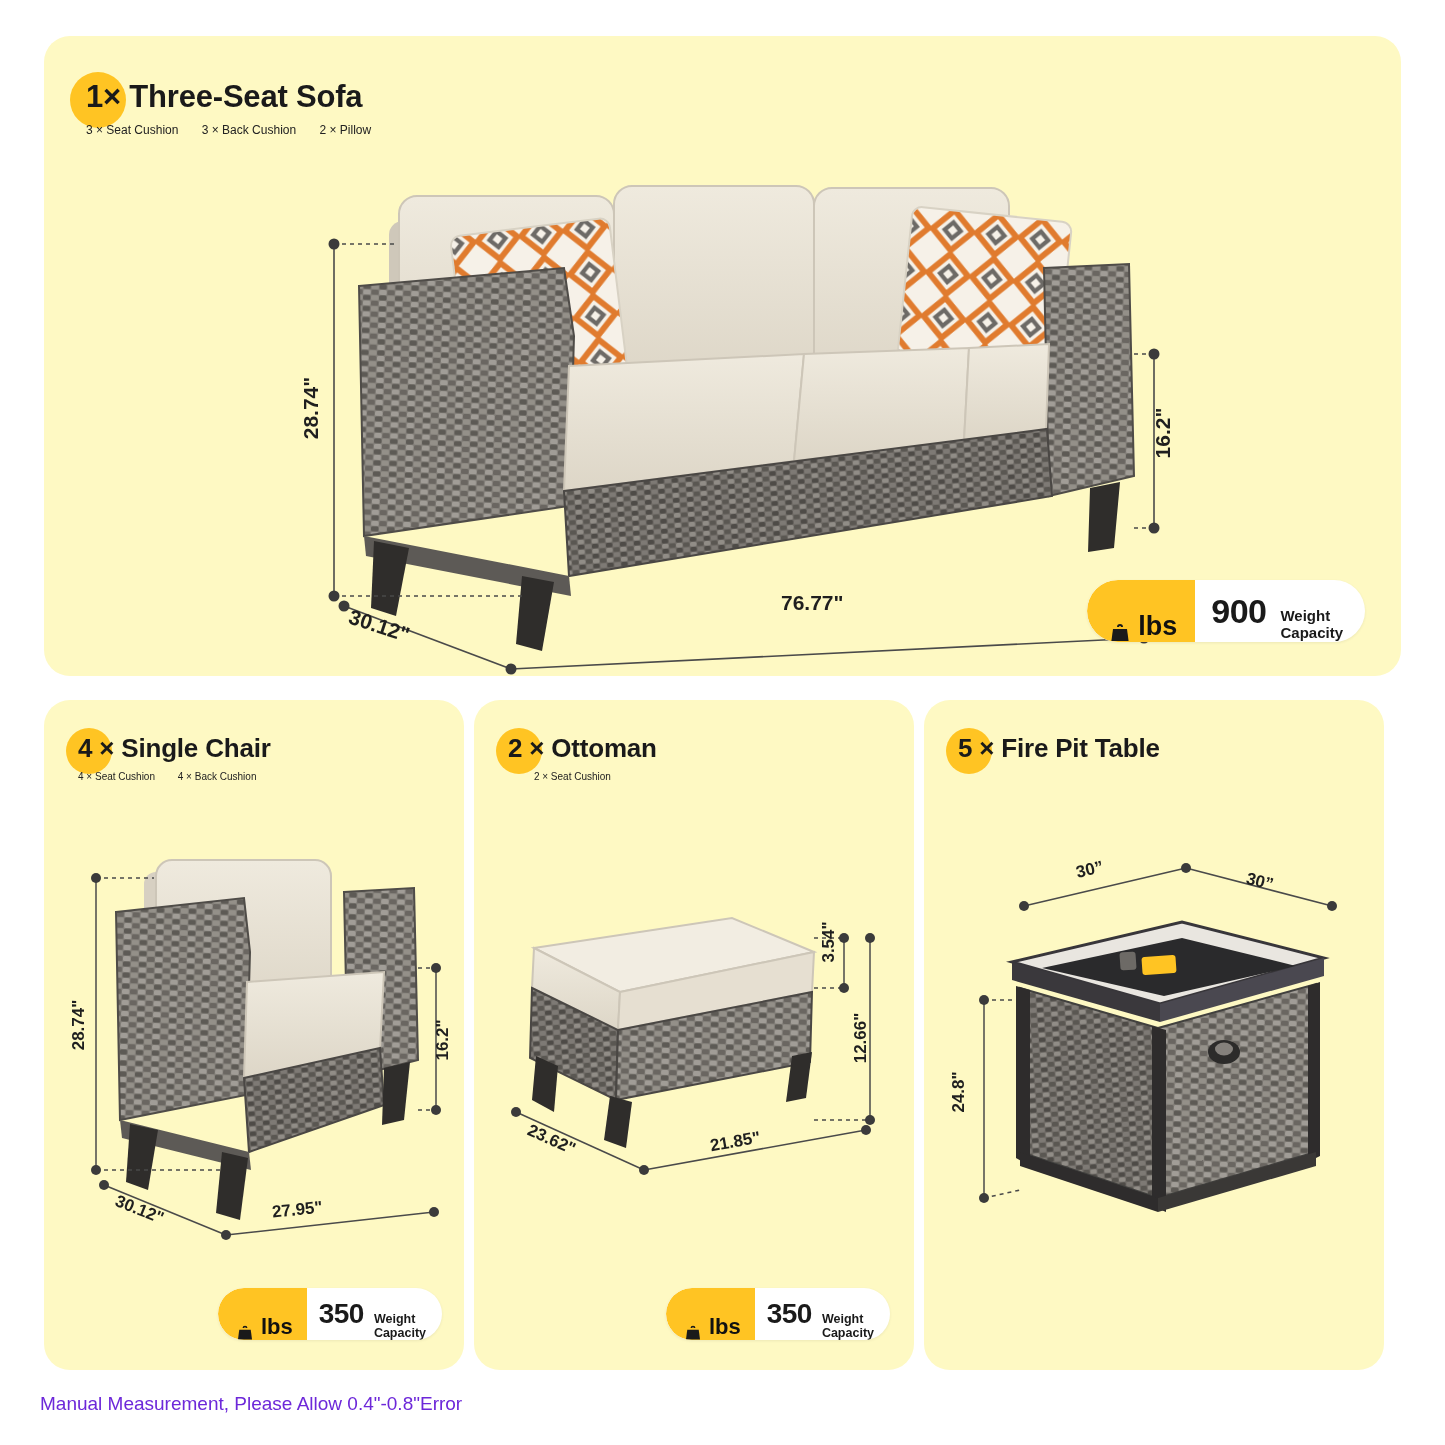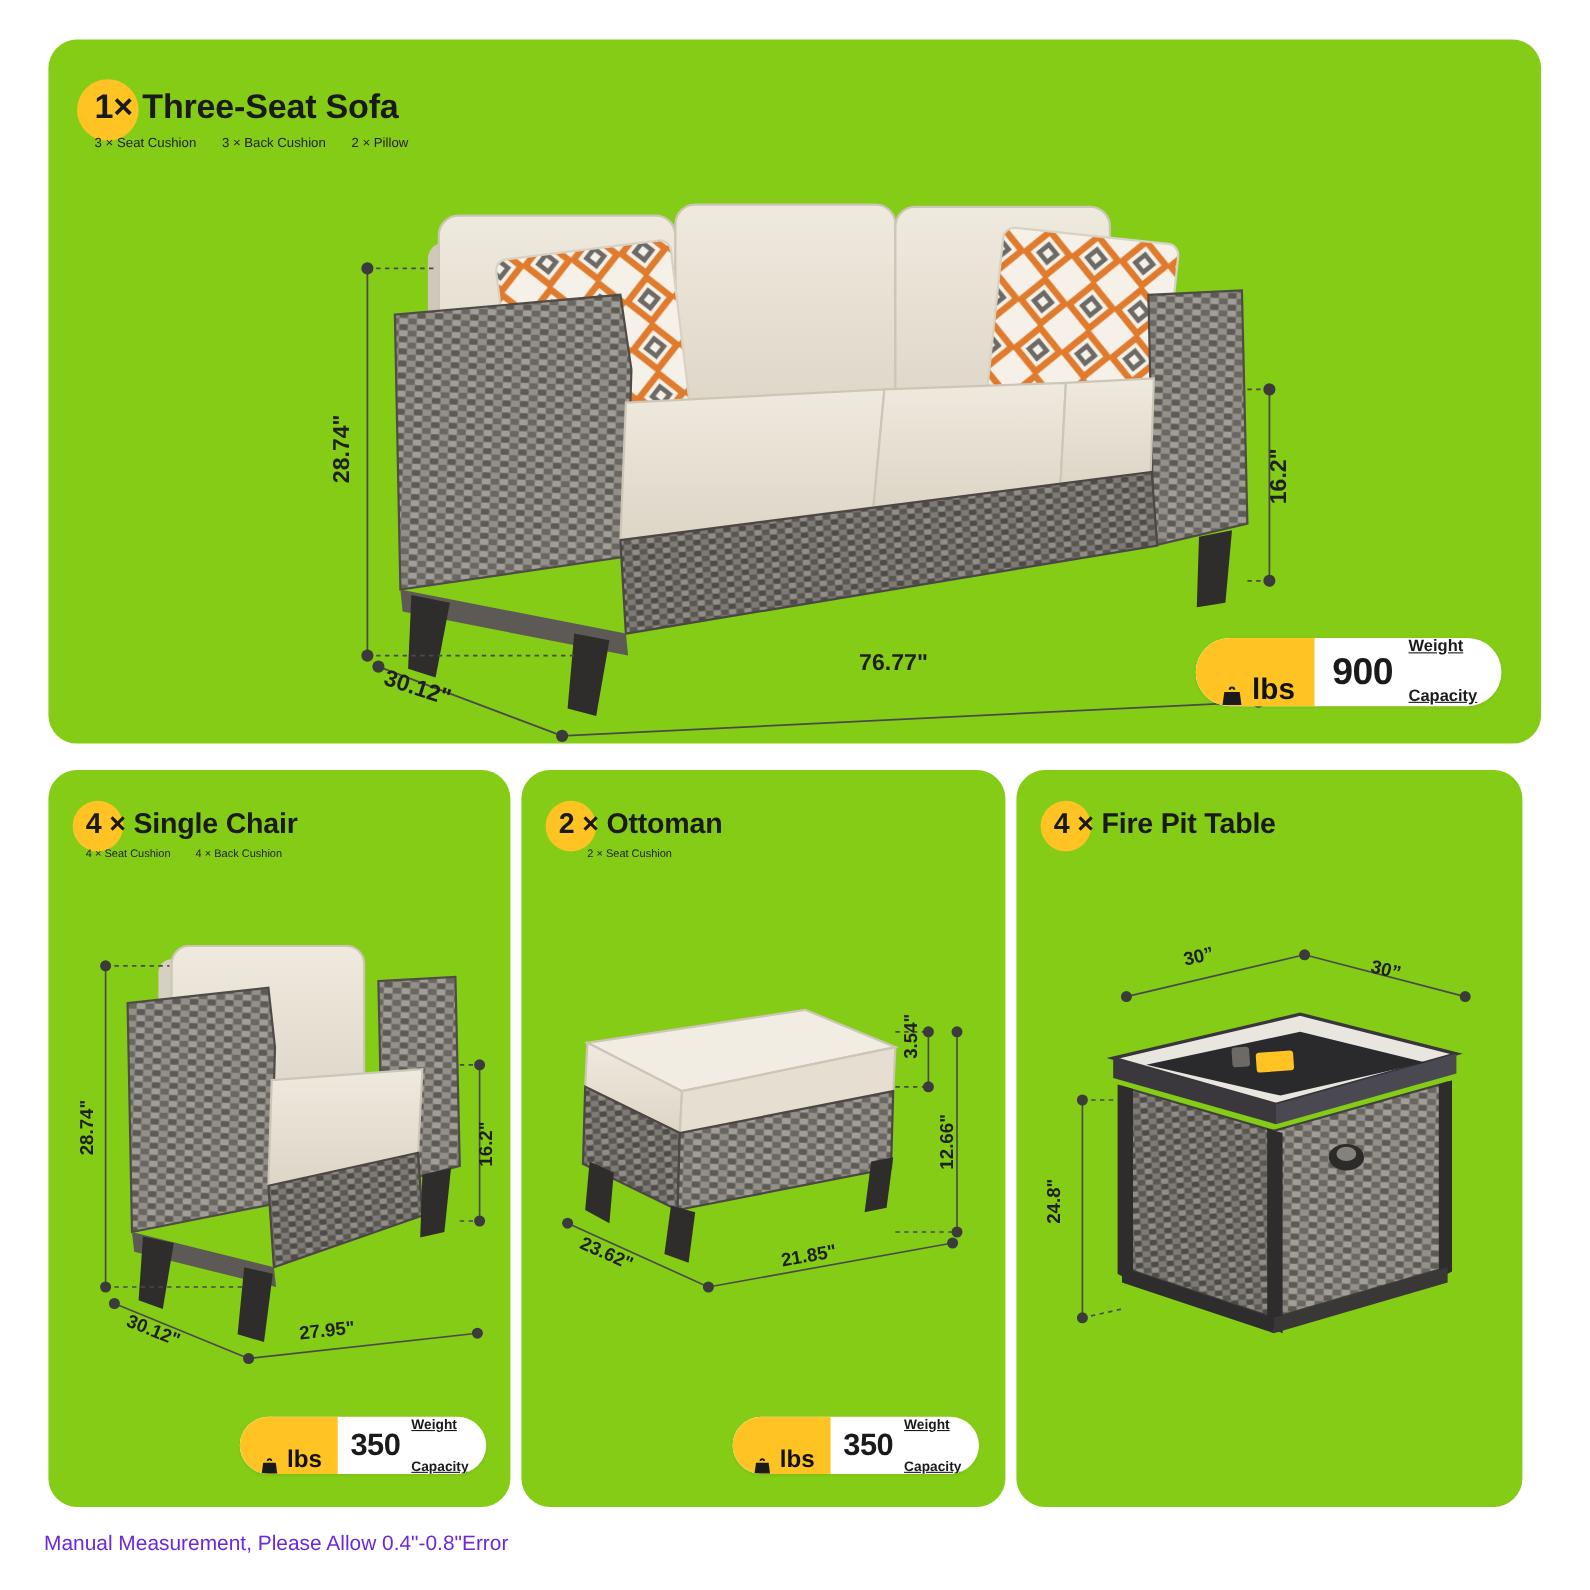--- a/index.html
+++ b/index.html
@@ -16,21 +16,21 @@
 
   .page {
     position: absolute;
     left: 0; top: 0;
     width: 1445px; height: 1445px;
     padding: 36px 44px;
   }
 
   
   .card {
-    background: #84cc16;
+    background: #fef9c3;
     border-radius: 26px;
     position: relative;
     overflow: hidden;
   }
   .card-sofa {
     width: 1357px;
     height: 640px;
     margin: 0 auto;
   }
   .row-bottom {
@@ -110,24 +110,23 @@
     display: flex;
     align-items: center;
     padding: 0 14px 0 16px;
     letter-spacing: -0.5px;
   }
   .weight .cap {
     font-size: 15px;
     line-height: 1.12;
     display: flex;
     flex-direction: column;
-    justify-content: space-between;
+    justify-content: flex-end;
     padding-right: 22px;
     font-weight: 600;
-    text-decoration: underline;
   }
   .weight-sm { height: 52px; border-radius: 26px; }
   .weight-sm .lbs { font-size: 22px; padding: 0 14px 0 18px; border-radius: 26px 0 0 26px; }
   .weight-sm .lbs .wicon { width: 18px; height: 18px; }
   .weight-sm .num { font-size: 28px; padding: 0 10px 0 12px; }
   .weight-sm .cap { font-size: 12.5px; padding-right: 16px; }
 
   .weight-sofa { right: 36px; bottom: 34px; }
   .weight-chair { right: 22px; bottom: 30px; }
   .weight-ottoman { right: 24px; bottom: 30px; }
@@ -421,21 +420,21 @@
         <div class="cap">
           <span>Weight</span>
           <span>Capacity</span>
         </div>
       </div>
     </div>
 
     <div class="card card-firepit">
       <div class="head head-sm">
         <div class="bullet-dot bullet-dot-sm"></div>
-        <div class="head-title head-title-sm">4 × Fire Pit Table</div>
+        <div class="head-title head-title-sm">5 × Fire Pit Table</div>
       </div>
 
       <div class="scene">
         <svg class="scene-svg" width="460" height="670" viewBox="0 0 460 670">
           <g>
 
             <path d="M88 262 L258 222 L400 258 L236 304 Z" fill="#e9e6e0" stroke="#38363a" stroke-width="3"></path>
             <path d="M118 268 L258 238 L372 266 L240 296 Z" fill="#2a2a2c"></path>
             <rect x="218" y="256" width="34" height="18" rx="3" fill="#ffc423" transform="rotate(-4 235 265)"></rect>
             <rect x="196" y="252" width="16" height="18" rx="3" fill="#6d6a66" transform="rotate(-4 204 261)"></rect>

